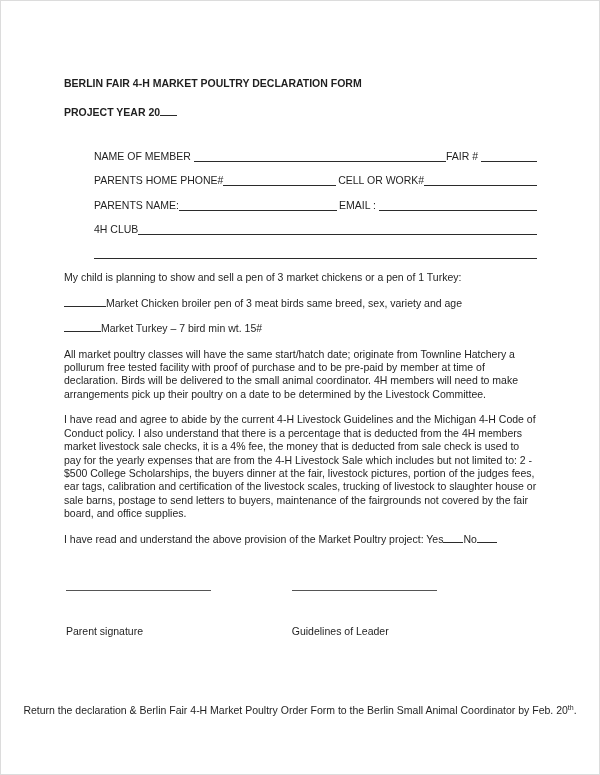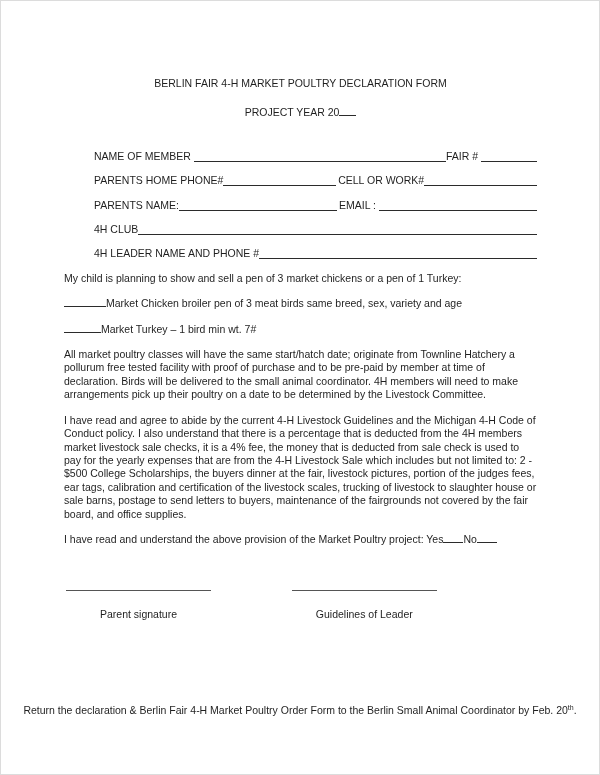--- a/index.html
+++ b/index.html
@@ -8,27 +8,27 @@
     width:600px;height:775px;
     box-sizing:border-box;
     background:#ffffff;
     border:1px solid #dcdcdc;
     font-family:"Liberation Sans","DejaVu Sans",sans-serif;
     font-size:10.5px;
     color:#1f1f1f;
     padding:76px 62px 0 63px;
     letter-spacing:0px;
   }
-  .centered{text-align:center;}
+  .centered{font-weight:bold;}
   p{margin:0 0 11px 0;line-height:13.4px;}
   .title-line{margin-bottom:16px;}
   .project-line{margin-bottom:30px;}
   .form-row{
     display:flex;
-    align-items:flex-start;
+    align-items:center;
     margin:0 0 11px 0;
     line-height:13.4px;
     white-space:nowrap;
     padding-left:30px;
   }
   .form-row .lbl{flex:0 0 auto;}
   .fill{
     flex:1 1 auto;
     border-bottom:1px solid #2b2b2b;
     height:11px;
@@ -49,21 +49,21 @@
   .para{margin-bottom:12px;}
   .sig-area{
     display:flex;
     justify-content:space-between;
     margin-top:43px;
     padding:0 0 0 2px;
   }
   .sig-col{width:46%;display:flex;flex-direction:column;}
   .sig-col.right{width:44%;margin-right:38px;}
   .sig-line{border-bottom:1px solid #555;height:1px;width:145px;}
-  .sig-label{margin-top:17px;text-align:center;width:145px;}
+  .sig-label{margin-top:34px;width:145px;}
   .footer-note{
     position:absolute;
     left:0;right:0;
     top:703px;
     text-align:center;
     font-size:10.5px;
   }
   sup{font-size:7px;vertical-align:super;line-height:0;}
 </style>
 </head>
@@ -96,29 +96,28 @@
     <span class="lbl">EMAIL :</span>&nbsp;
     <span class="fill"></span>
   </div>
 
   <div class="form-row">
     <span class="lbl">4H CLUB</span>
     <span class="fill"></span>
   </div>
 
   <div class="form-row">
-    <span class="lbl">4H LEADER NAME AND PHONE #</span>
     <span class="fill"></span>
   </div>
 
   <p class="para">My child is planning to show and sell a pen of 3 market chickens or a pen of 1 Turkey:</p>
 
   <p class="para"><span class="blank opt"></span><span>Market Chicken broiler pen of 3 meat birds same breed, sex, variety and age</span></p>
 
-  <p class="para"><span class="blank opt" style="width:37px"></span><span>Market Turkey – 1 bird min wt. 7#</span></p>
+  <p class="para"><span class="blank opt" style="width:37px"></span><span>Market Turkey – 7 bird min wt. 15#</span></p>
 
   <p class="para">All market poultry classes will have the same start/hatch date; originate from Townline Hatchery a pollurum free tested facility with proof of purchase and to be pre-paid by member at time of declaration.  Birds will be delivered to the small animal coordinator. 4H members will need to make arrangements pick up their poultry on a date to be determined by the Livestock Committee.</p>
 
 
   <p class="para">I have read and agree to abide by the current 4-H Livestock Guidelines and the Michigan 4-H Code of Conduct policy.  I also understand that there is a percentage that is deducted from the 4H members market livestock sale checks, it is a 4% fee, the money that is deducted from sale check is used to pay for the yearly expenses that are from the 4-H Livestock Sale which includes but not limited to:  2 -  $500 College Scholarships, the buyers dinner at the fair, livestock pictures, portion of the judges fees, ear tags, calibration and certification of the livestock scales, trucking of livestock to slaughter house or sale barns, postage to send letters to buyers, maintenance of the fairgrounds not covered by the fair board, and office supplies.</p>
 
 
   <p class="para"><span>I have read and understand the above provision of the Market Poultry project:  Yes</span><span class="blank yn"></span><span>No</span><span class="blank yn"></span></p>
 
   <div class="sig-area">

